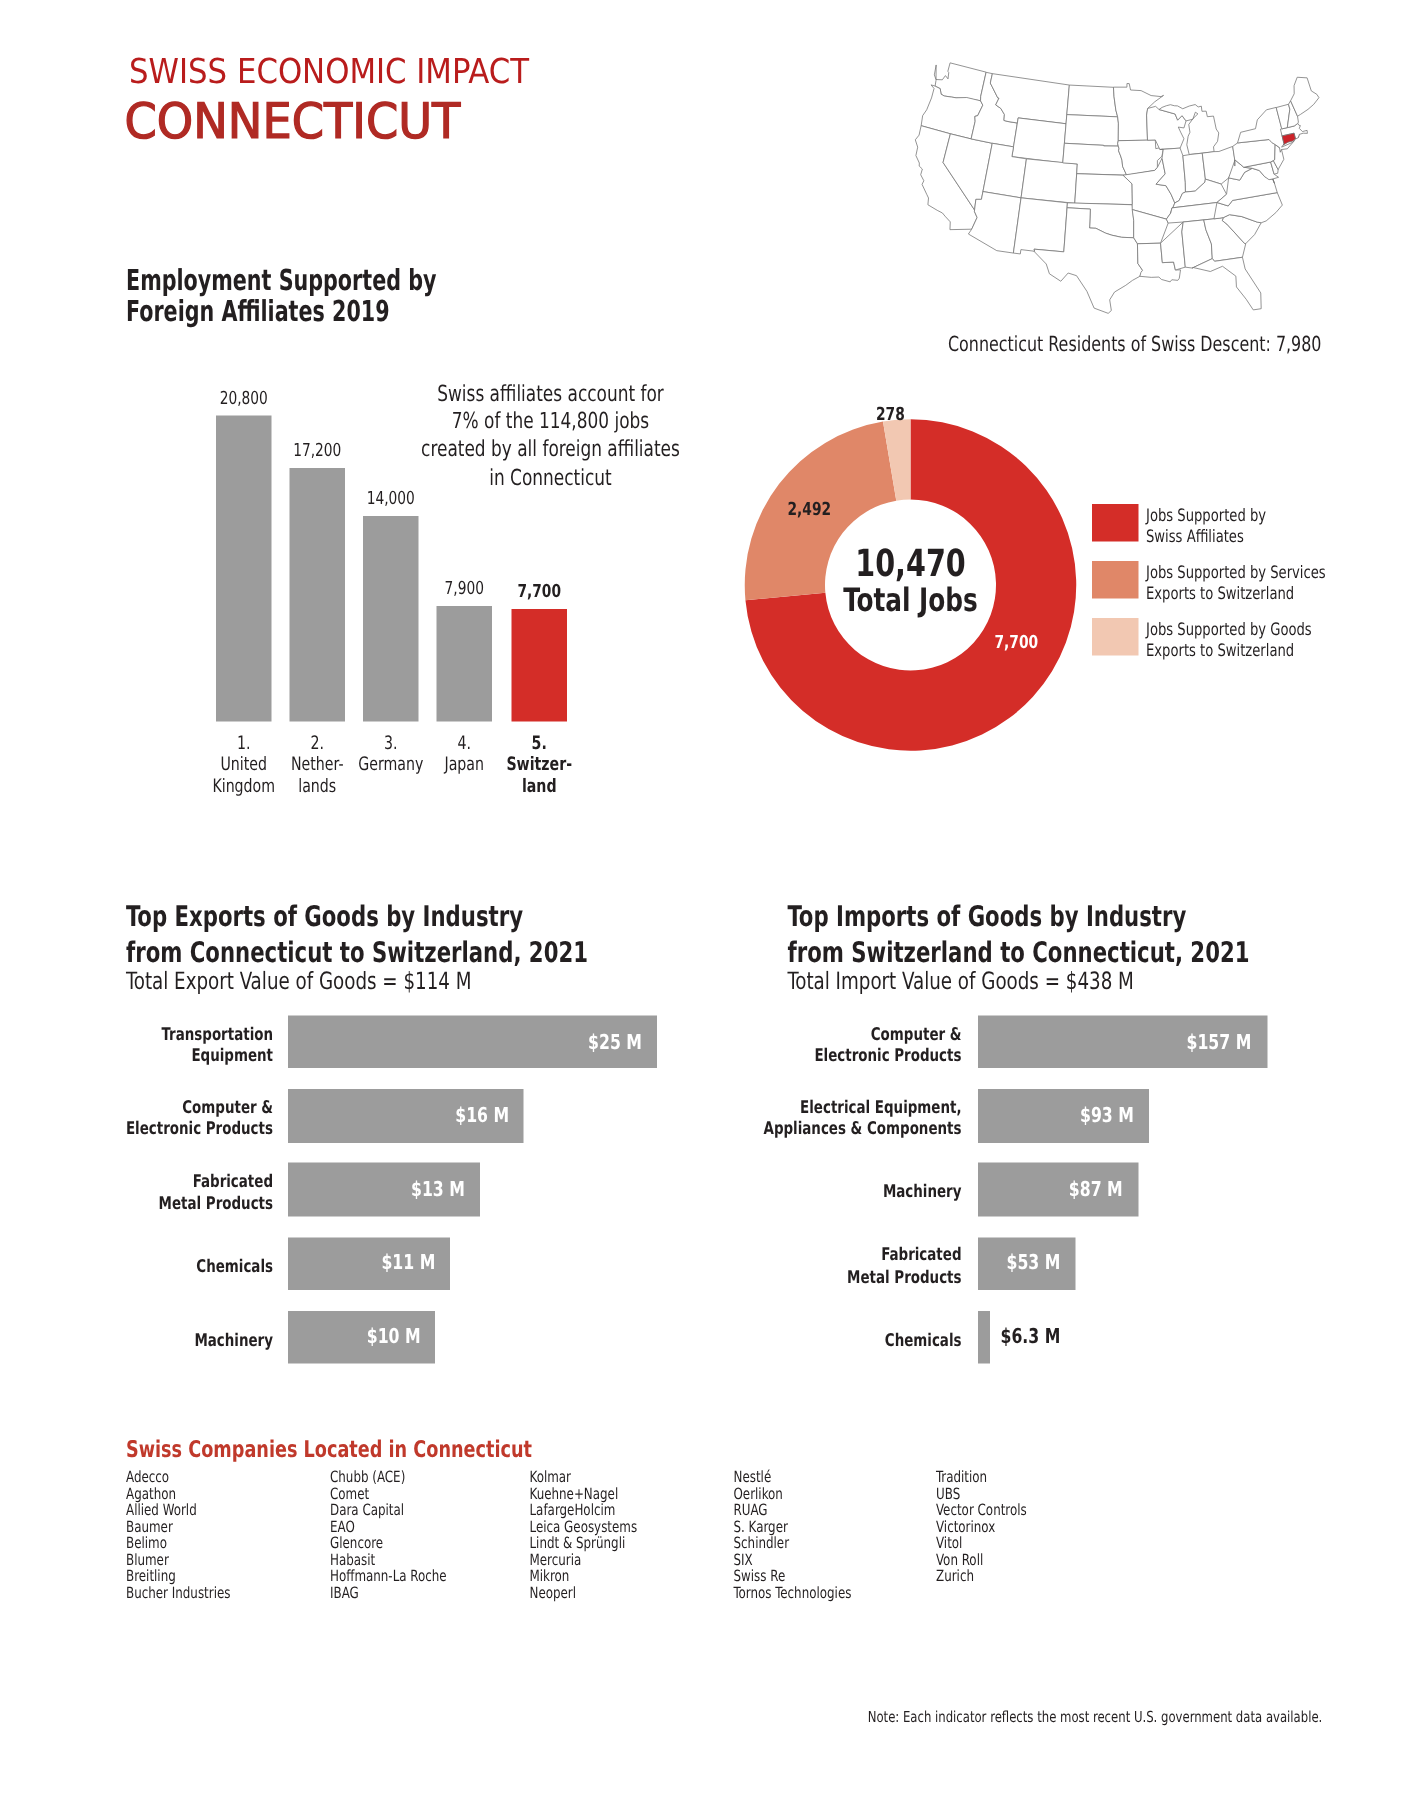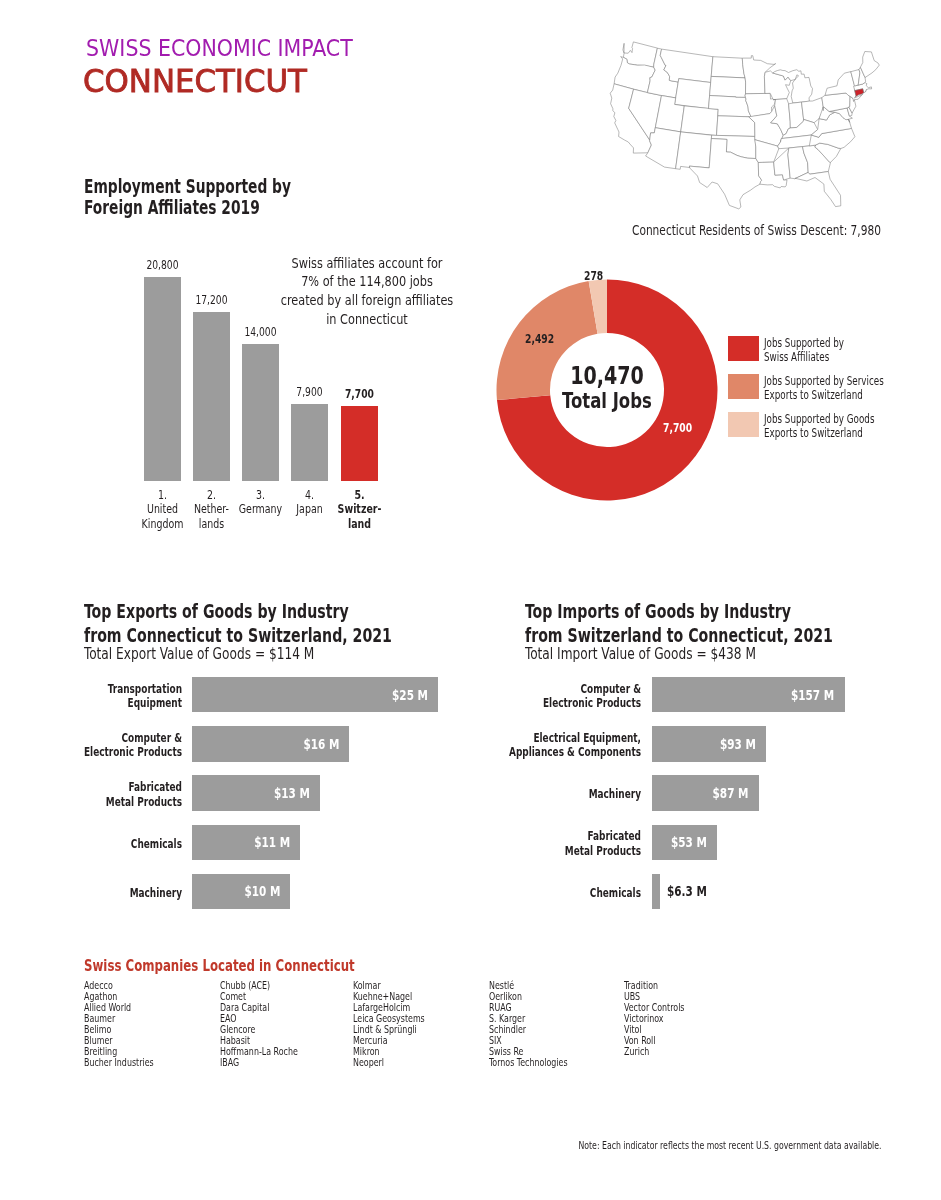--- a/index.html
+++ b/index.html
@@ -6,21 +6,21 @@
   html,body{margin:0;padding:0;background:#ffffff;}
   body{width:941px;height:1200px;position:relative;overflow:hidden;
        font-family:"DejaVu Sans",sans-serif;color:#231f20;font-stretch:condensed;}
   div,span{box-sizing:border-box;}
   .nL{transform:scaleX(0.852);transform-origin:left top;white-space:nowrap;}
   .nC{transform:scaleX(0.852);transform-origin:center top;}
   .nR{transform:scaleX(0.852);transform-origin:right top;}
 
   
   #eyebrow{position:absolute;left:86px;top:37.2px;font-size:22.87px;
-           font-weight:400;color:#a21caf;line-height:1;transform:scaleX(0.998);}
+           font-weight:400;color:#b91c1c;line-height:1;transform:scaleX(0.998);}
   #maintitle{position:absolute;left:82.5px;top:64.5px;font-size:32.5px;font-weight:400;
              color:#B02A24;line-height:1;transform:scaleX(1.055);
              -webkit-text-stroke:0.8px #B02A24;}
 
   
   #usmap{position:absolute;left:0;top:0;width:941px;height:240px;}
   #map-caption{position:absolute;left:566px;top:224.4px;width:381px;text-align:center;
                font-size:13.85px;color:#231f20;line-height:1;}
 
   

